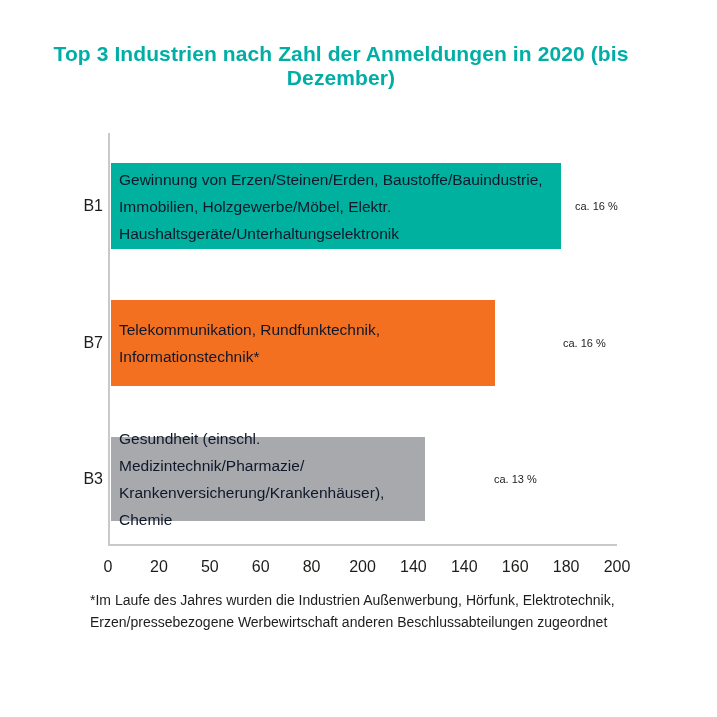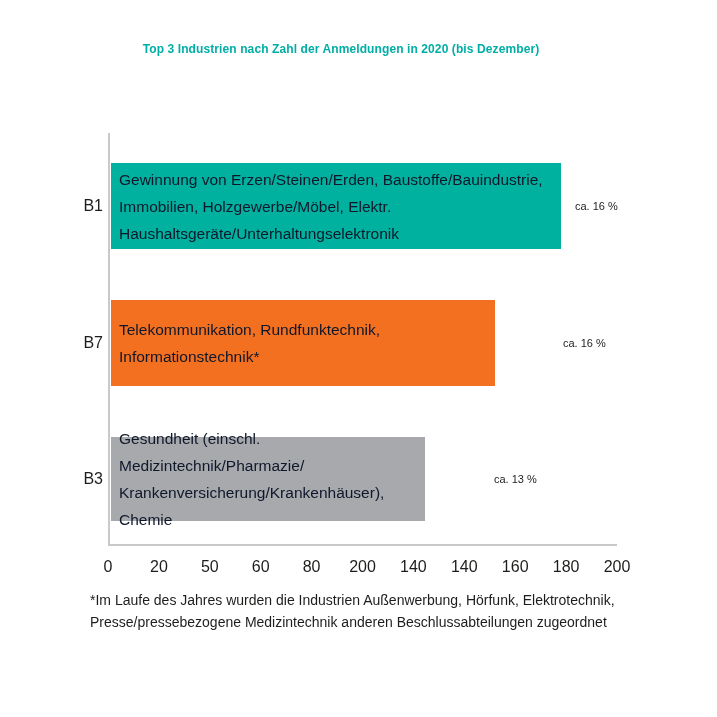--- a/index.html
+++ b/index.html
@@ -11,21 +11,21 @@
     font-family: "Liberation Sans", sans-serif;
     color: #1d1d1b;
     overflow: hidden;
   }
   .chart-title {
     position: absolute;
     top: 42px;
     left: 0;
     width: 682px;
     text-align: center;
-    font-size: 12px;
+    font-size: 21px;
     font-weight: bold;
     letter-spacing: 0.1px;
   }
   .axis-line { position: absolute; background: #c9c9c9; }
   .axis-y { left: 108px; top: 133px; width: 2px; height: 412px; }
   .axis-x { left: 108px; top: 544px; width: 509px; height: 2px; }
   .cat-label {
     position: absolute;
     left: 48px;
     width: 55px;
@@ -103,14 +103,14 @@
       <div class="tick-label" style="left: 235.7px;">60</div>
       <div class="tick-label" style="left: 286.6px;">80</div>
       <div class="tick-label" style="left: 337.5px;">200</div>
       <div class="tick-label" style="left: 388.4px;">140</div>
       <div class="tick-label" style="left: 439.3px;">140</div>
       <div class="tick-label" style="left: 490.2px;">160</div>
       <div class="tick-label" style="left: 541.1px;">180</div>
       <div class="tick-label" style="left: 592px;">200</div>
     </div>
   <div class="footnote">*Im Laufe des Jahres wurden die Industrien Außenwerbung, Hörfunk, Elektrotechnik,
-Presse/pressebezogene Medizintechnik anderen Beschlussabteilungen zugeordnet</div>
+Erzen/pressebezogene Werbewirtschaft anderen Beschlussabteilungen zugeordnet</div>
 </div>
 
 </body></html>

